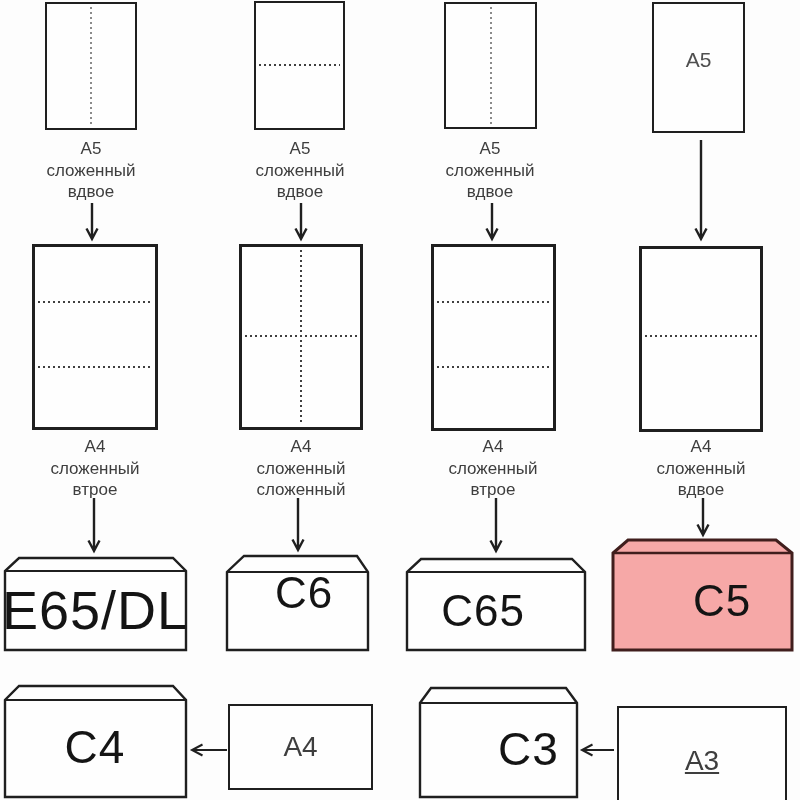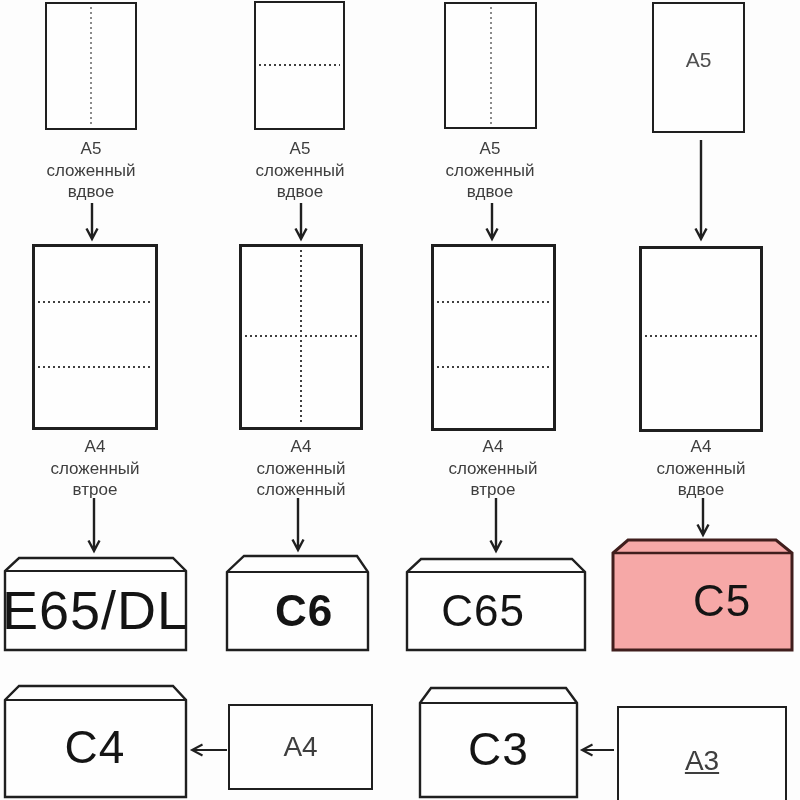--- a/index.html
+++ b/index.html
@@ -127,21 +127,21 @@
   <svg class="env" style="left:3px;top:555px;" width="186" height="97" viewBox="0 0 186 97">
     <path class="env-shape" d="M2,95 L2,16 L16,3 L170,3 L183,16 L183,95 Z"></path>
     <line class="env-topline" x1="2" y1="16" x2="183" y2="16"></line>
   </svg>
   <div class="envlbl" style="left:5px;top:572px;width:180px;height:76px;font-size:54px;">E65/DL</div>
 
   <svg class="env" style="left:225px;top:553px;" width="146" height="99" viewBox="0 0 146 99">
     <path class="env-shape" d="M2,97 L2,19 L19,3 L132,3 L143,19 L143,97 Z"></path>
     <line class="env-topline" x1="2" y1="19" x2="143" y2="19"></line>
   </svg>
-  <div class="envlbl" style="left:227px;top:574px;width:154px;height:74px;font-weight:bold;">C6</div>
+  <div class="envlbl" style="left:227px;top:556px;width:154px;height:74px;">C6</div>
 
   <svg class="env" style="left:405px;top:556px;" width="182" height="96" viewBox="0 0 182 96">
     <path class="env-shape" d="M2,94 L2,16 L16,3 L167,3 L180,16 L180,94 Z"></path>
     <line class="env-topline" x1="2" y1="16" x2="180" y2="16"></line>
   </svg>
   <div class="envlbl" style="left:407px;top:574px;width:152px;height:74px;">C65</div>
 
   <svg class="env" style="left:611px;top:538px;" width="184" height="115" viewBox="0 0 184 115">
     <path class="env-flap hl" d="M2,15 L17,2 L165,2 L181,15 Z"></path>
     <path class="env-shape hl" d="M2,112 L2,15 L17,2 L165,2 L181,15 L181,112 Z"></path>
@@ -156,21 +156,21 @@
   <div class="envlbl" style="left:5px;top:700px;width:180px;height:94px;font-size:46px;">C4</div>
 
   <div class="srcrect" style="left:228px;top:704px;width:145px;height:86px;">
     <span>А4</span>
   </div>
 
   <svg class="env" style="left:418px;top:686px;" width="162" height="113" viewBox="0 0 162 113">
     <path class="env-shape" d="M2,111 L2,17 L13,2 L148,2 L159,17 L159,111 Z"></path>
     <line class="env-topline" x1="2" y1="17" x2="159" y2="17"></line>
   </svg>
-  <div class="envlbl" style="left:420px;top:703px;width:157px;height:92px;font-size:46px;">C3</div>
+  <div class="envlbl" style="left:420px;top:703px;width:157px;height:92px;font-size:46px;padding-left:30px;">C3</div>
 
   <div class="srcrect" style="left:617px;top:706px;width:170px;height:110px;text-decoration:underline;">
     <span>А3</span>
   </div>
 
   <svg class="arrows" width="800" height="800" viewBox="0 0 800 800">
 
     <path class="arrow" d="M92,203 L92,239 M86.5,228.5 L92,239 L97.5,228.5"></path>
     <path class="arrow" d="M301,203 L301,239 M295.5,228.5 L301,239 L306.5,228.5"></path>
     <path class="arrow" d="M492,203 L492,239 M486.5,228.5 L492,239 L497.5,228.5"></path>

